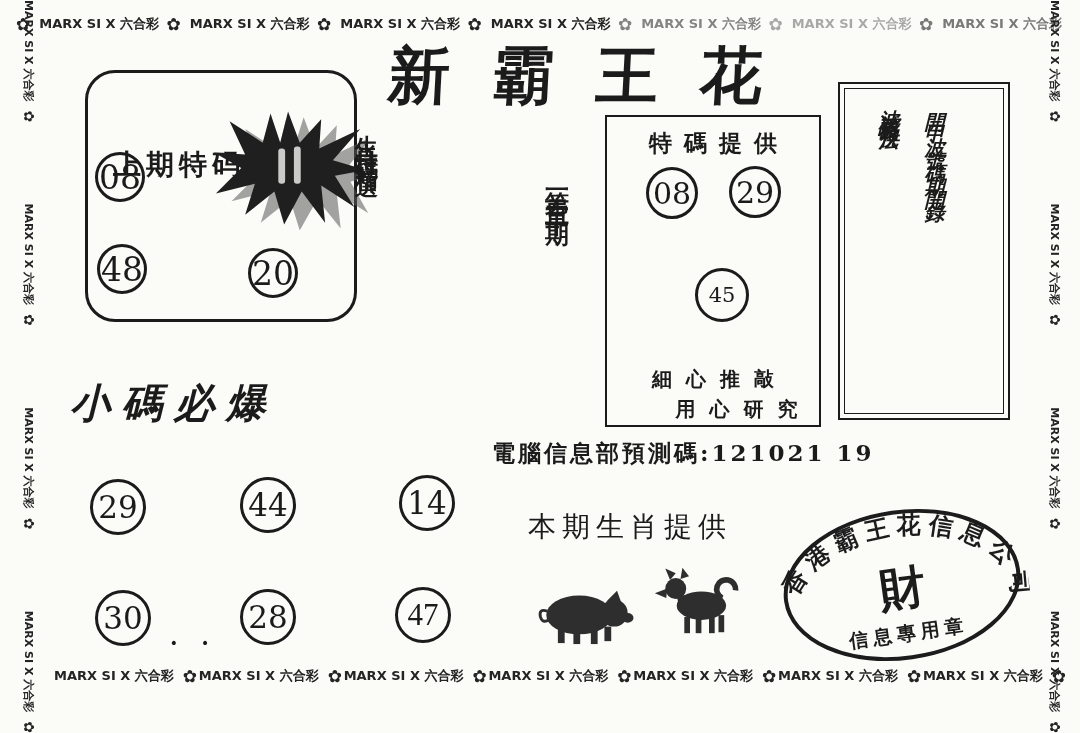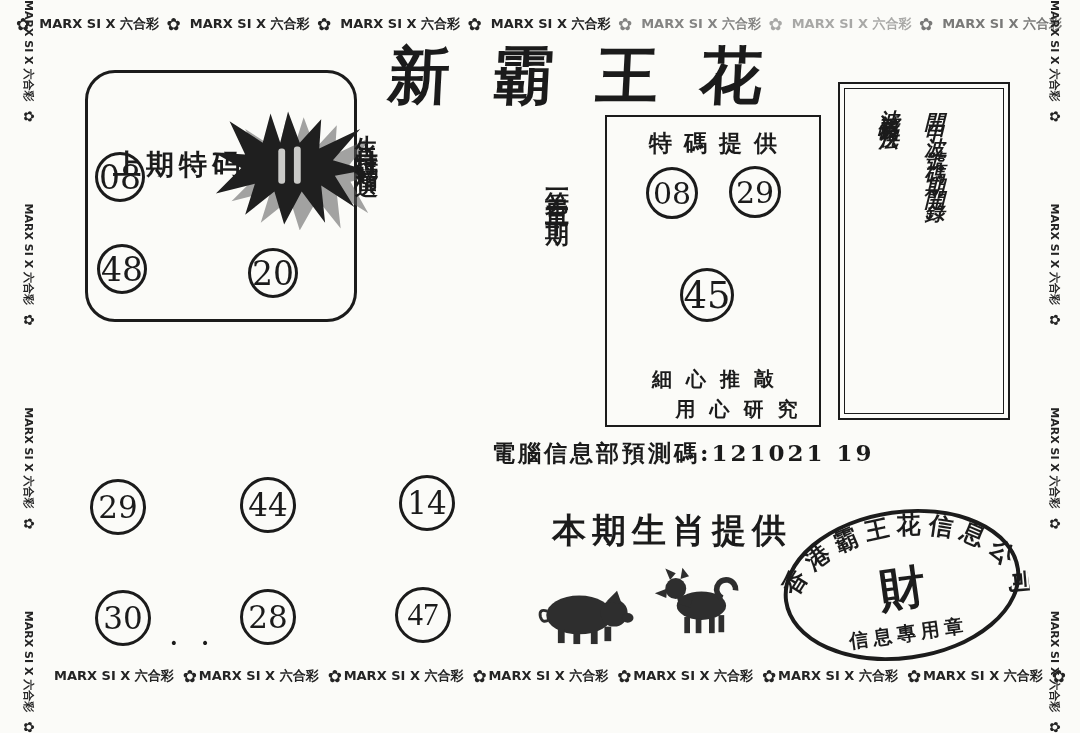--- a/index.html
+++ b/index.html
@@ -19,21 +19,21 @@
   .strip-left  { left:44px; }
   .strip-right { left:1070px; }
   .strip-left .flower, .strip-right .flower { font-size:14px; }
 
   
   .circle { position:absolute; border:3px solid var(--ink); border-radius:50%;
             display:flex; align-items:center; justify-content:center;
             font-family:"DejaVu Serif", serif; background:transparent; }
   .c50 { width:50px; height:50px; font-size:33px; }
   .c52 { width:52px; height:52px; font-size:30px; }
-  .c54 { width:54px; height:54px; font-size:37px; }
+  .c54 { width:54px; height:54px; font-size:21px;margin-left:15px; }
   .c56 { width:56px; height:56px; font-size:31px; }
 
   
   .box-last { position:absolute; left:85px; top:70px; width:272px; height:252px;
               border:3.5px solid var(--ink); border-radius:30px; }
   .ld-title { position:absolute; left:113px; top:98px; font-size:28px; font-weight:bold; letter-spacing:5px;margin-top:48px; }
 
   .starburst { position:absolute; left:212px; top:108px; width:156px; height:122px; }
 
   .side-label { position:absolute; left:352px; top:116px; writing-mode:vertical-rl;
@@ -56,21 +56,21 @@
   .rb-col { position:absolute; writing-mode:vertical-rl; font-size:20px; font-weight:bold; font-style:italic; }
   .rb-col-outer { left:922px; top:96px; letter-spacing:13px; }
   .rb-col-inner { left:876px; top:94px; letter-spacing:4px; }
 
   .small-code-label { position:absolute; left:70px; top:376px; font-size:40px; font-weight:bold;
                       font-style:italic; letter-spacing:12px; }
   .dots { position:absolute; left:170px; top:630px; font-size:22px; font-weight:bold; letter-spacing:8px; }
 
   .prediction { position:absolute; left:492px; top:438px; font-size:23px; font-weight:bold; letter-spacing:3px;text-align:center; }
 
-  .zodiac-label { position:absolute; left:552px; top:508px; font-size:34px; font-weight:bold; letter-spacing:6px; }
+  .zodiac-label { position:absolute; left:528px; top:508px; font-size:28px; font-weight:normal; letter-spacing:6px; }
   .animal { position:absolute; }
   .animal-pig { left:532px; top:582px; width:108px; height:64px; }
   .animal-dog { left:652px; top:560px; width:95px; height:77px; }
 
   .stamp { position:absolute; left:776px; top:504px; width:252px; height:162px; transform:rotate(-8deg); }
 </style>
 </head>
 <body>
 
 <div class="page">
@@ -200,20 +200,21 @@
   <div class="circle c54" style="left:680px; top:268px;">45</div>
   <div class="sp-note" style="top:366px;">細心推敲</div>
   <div class="sp-note" style="top:396px;padding-left:47px;">用心研究</div>
 
   <div class="box-right">
     <div class="box-right-inner"></div>
   </div>
   <div class="rb-col rb-col-outer">開甲波號碼期開錄</div>
   <div class="rb-col rb-col-inner">波請彩民視法</div>
 
+  <div class="small-code-label">小碼必爆</div>
   <div class="circle c56" style="left:90px;  top:479px;">29</div>
   <div class="circle c56" style="left:240px; top:477px;">44</div>
   <div class="circle c56" style="left:399px; top:475px;">14</div>
   <div class="circle c56" style="left:95px;  top:590px;">30</div>
   <div class="circle c56" style="left:240px; top:589px;">28</div>
   <div class="circle c56" style="left:395px; top:587px;font-family:Liberation Serif, serif;">47</div>
   <div class="dots">· ·</div>
 
   <div class="prediction">電腦信息部預測碼:121021 19</div>
 

